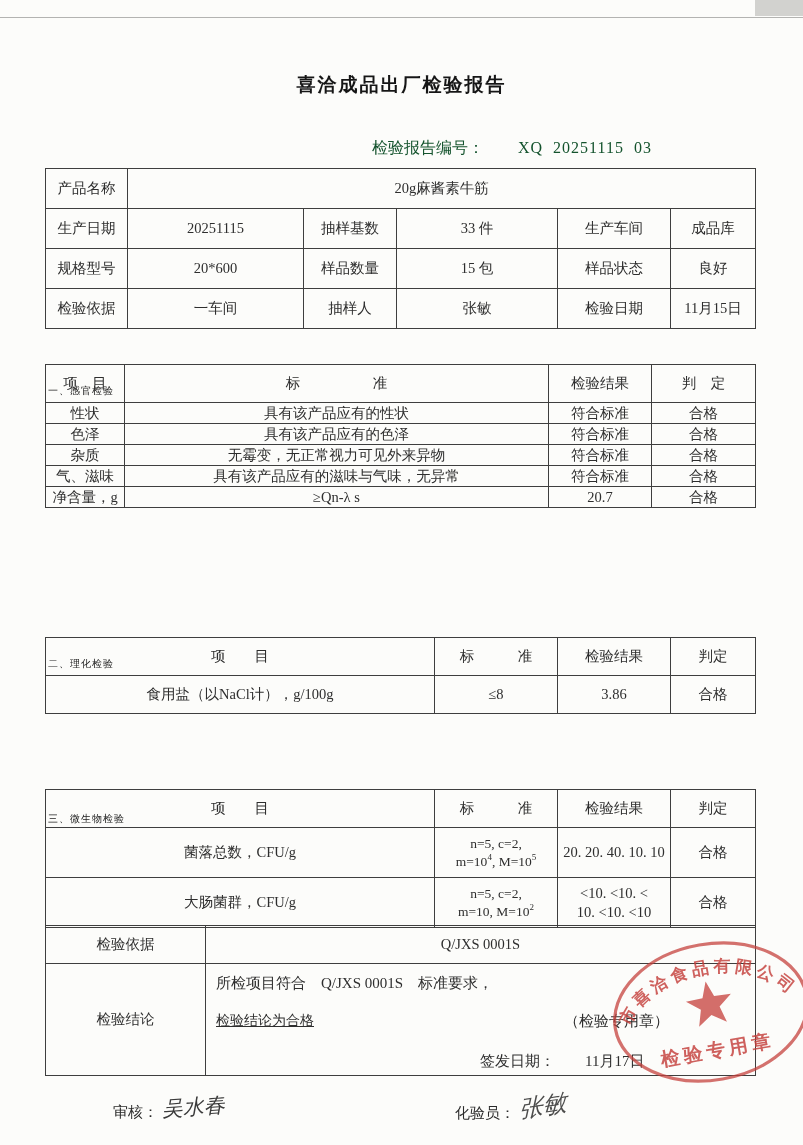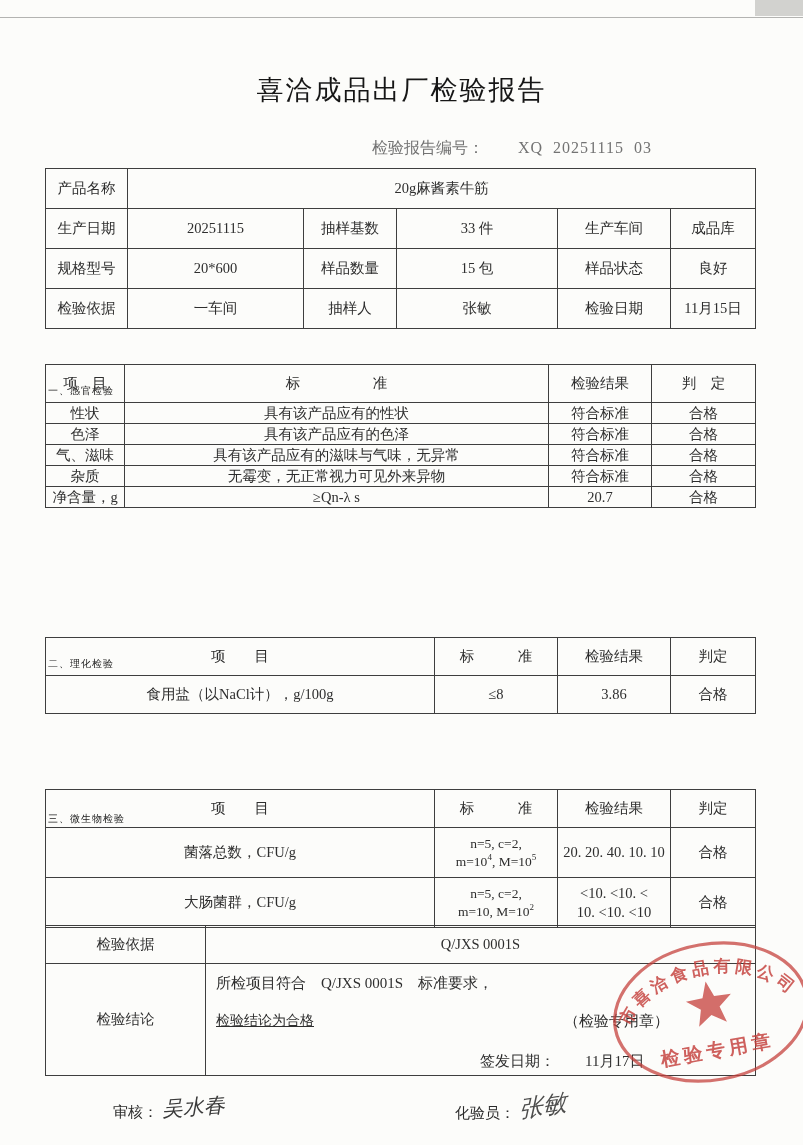--- a/index.html
+++ b/index.html
@@ -12,23 +12,23 @@
   .pre { white-space:pre; }
 
   
   .scan-top-line { position:absolute; top:17px; left:0; width:803px; height:1px; background:#b3b3b1; }
   .scan-corner { position:absolute; top:0; right:0; width:48px; height:16px; background:#d2d2cf; }
 
   
   .title {
     position:absolute; top:72px; left:0; width:100%; text-align:center;
     font-family:"Liberation Sans","DejaVu Sans",sans-serif;
-    font-weight:normal; font-size:27px; letter-spacing:2px; color:#161616;
-  }
-  .report-no { position:absolute; top:138px; left:372px; font-size:16px; color:#737373; }
+    font-weight:bold; font-size:19px; letter-spacing:2px; color:#161616;
+  }
+  .report-no { position:absolute; top:138px; left:372px; font-size:16px; color:#14532d; }
   .report-no .num { margin-left:34px; letter-spacing:1px; }
 
   
   table.t {
     position:absolute; left:45px; width:710px;
     border-collapse:collapse; table-layout:fixed;
   }
   table.t td {
     border:1.6px solid #3e3e3e; font-size:14.5px; color:#2e2e2e;
     text-align:center; vertical-align:middle; padding:0 4px; overflow:hidden;
@@ -169,28 +169,28 @@
       <td>符合标准</td>
       <td>合格</td>
     </tr>
     <tr>
       <td class="left">色泽</td>
       <td class="std-left">具有该产品应有的色泽</td>
       <td>符合标准</td>
       <td>合格</td>
     </tr>
     <tr>
+      <td class="left">杂质</td>
+      <td class="std-left">无霉变，无正常视力可见外来异物</td>
+      <td>符合标准</td>
+      <td>合格</td>
+    </tr>
+    <tr>
       <td class="left">气、滋味</td>
       <td class="std-left">具有该产品应有的滋味与气味，无异常</td>
-      <td>符合标准</td>
-      <td>合格</td>
-    </tr>
-    <tr>
-      <td class="left">杂质</td>
-      <td class="std-left">无霉变，无正常视力可见外来异物</td>
       <td>符合标准</td>
       <td>合格</td>
     </tr>
     <tr>
       <td class="left">净含量，g</td>
       <td>≥Qn-λ s</td>
       <td>20.7</td>
       <td>合格</td>
     </tr>
   </tbody>

